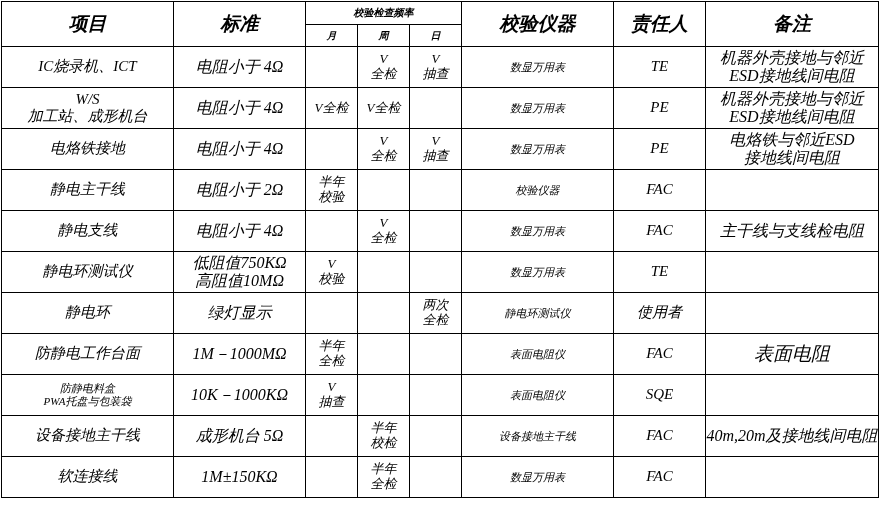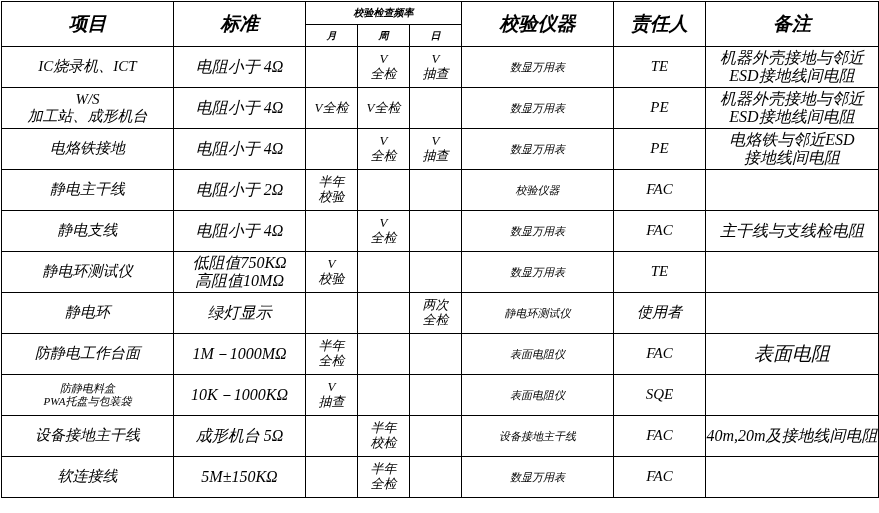--- a/index.html
+++ b/index.html
@@ -264,21 +264,21 @@
         <span class="two-line">校检</span>
       </td>
       <td class="freq-cell"></td>
       <td class="inst-cell">设备接地主干线</td>
       <td class="resp-cell">FAC</td>
       <td class="remark-cell tiny">40m,20m及接地线间电阻</td>
     </tr>
 
     <tr class="row-tall">
       <td class="item-cell">软连接线</td>
-      <td class="std-cell">5M±150KΩ</td>
+      <td class="std-cell">1M±150KΩ</td>
       <td class="freq-cell"></td>
       <td class="freq-cell">
         <span class="two-line">半年</span>
         <span class="two-line">全检</span>
       </td>
       <td class="freq-cell"></td>
       <td class="inst-cell">数显万用表</td>
       <td class="resp-cell">FAC</td>
       <td class="remark-cell"></td>
     </tr>

